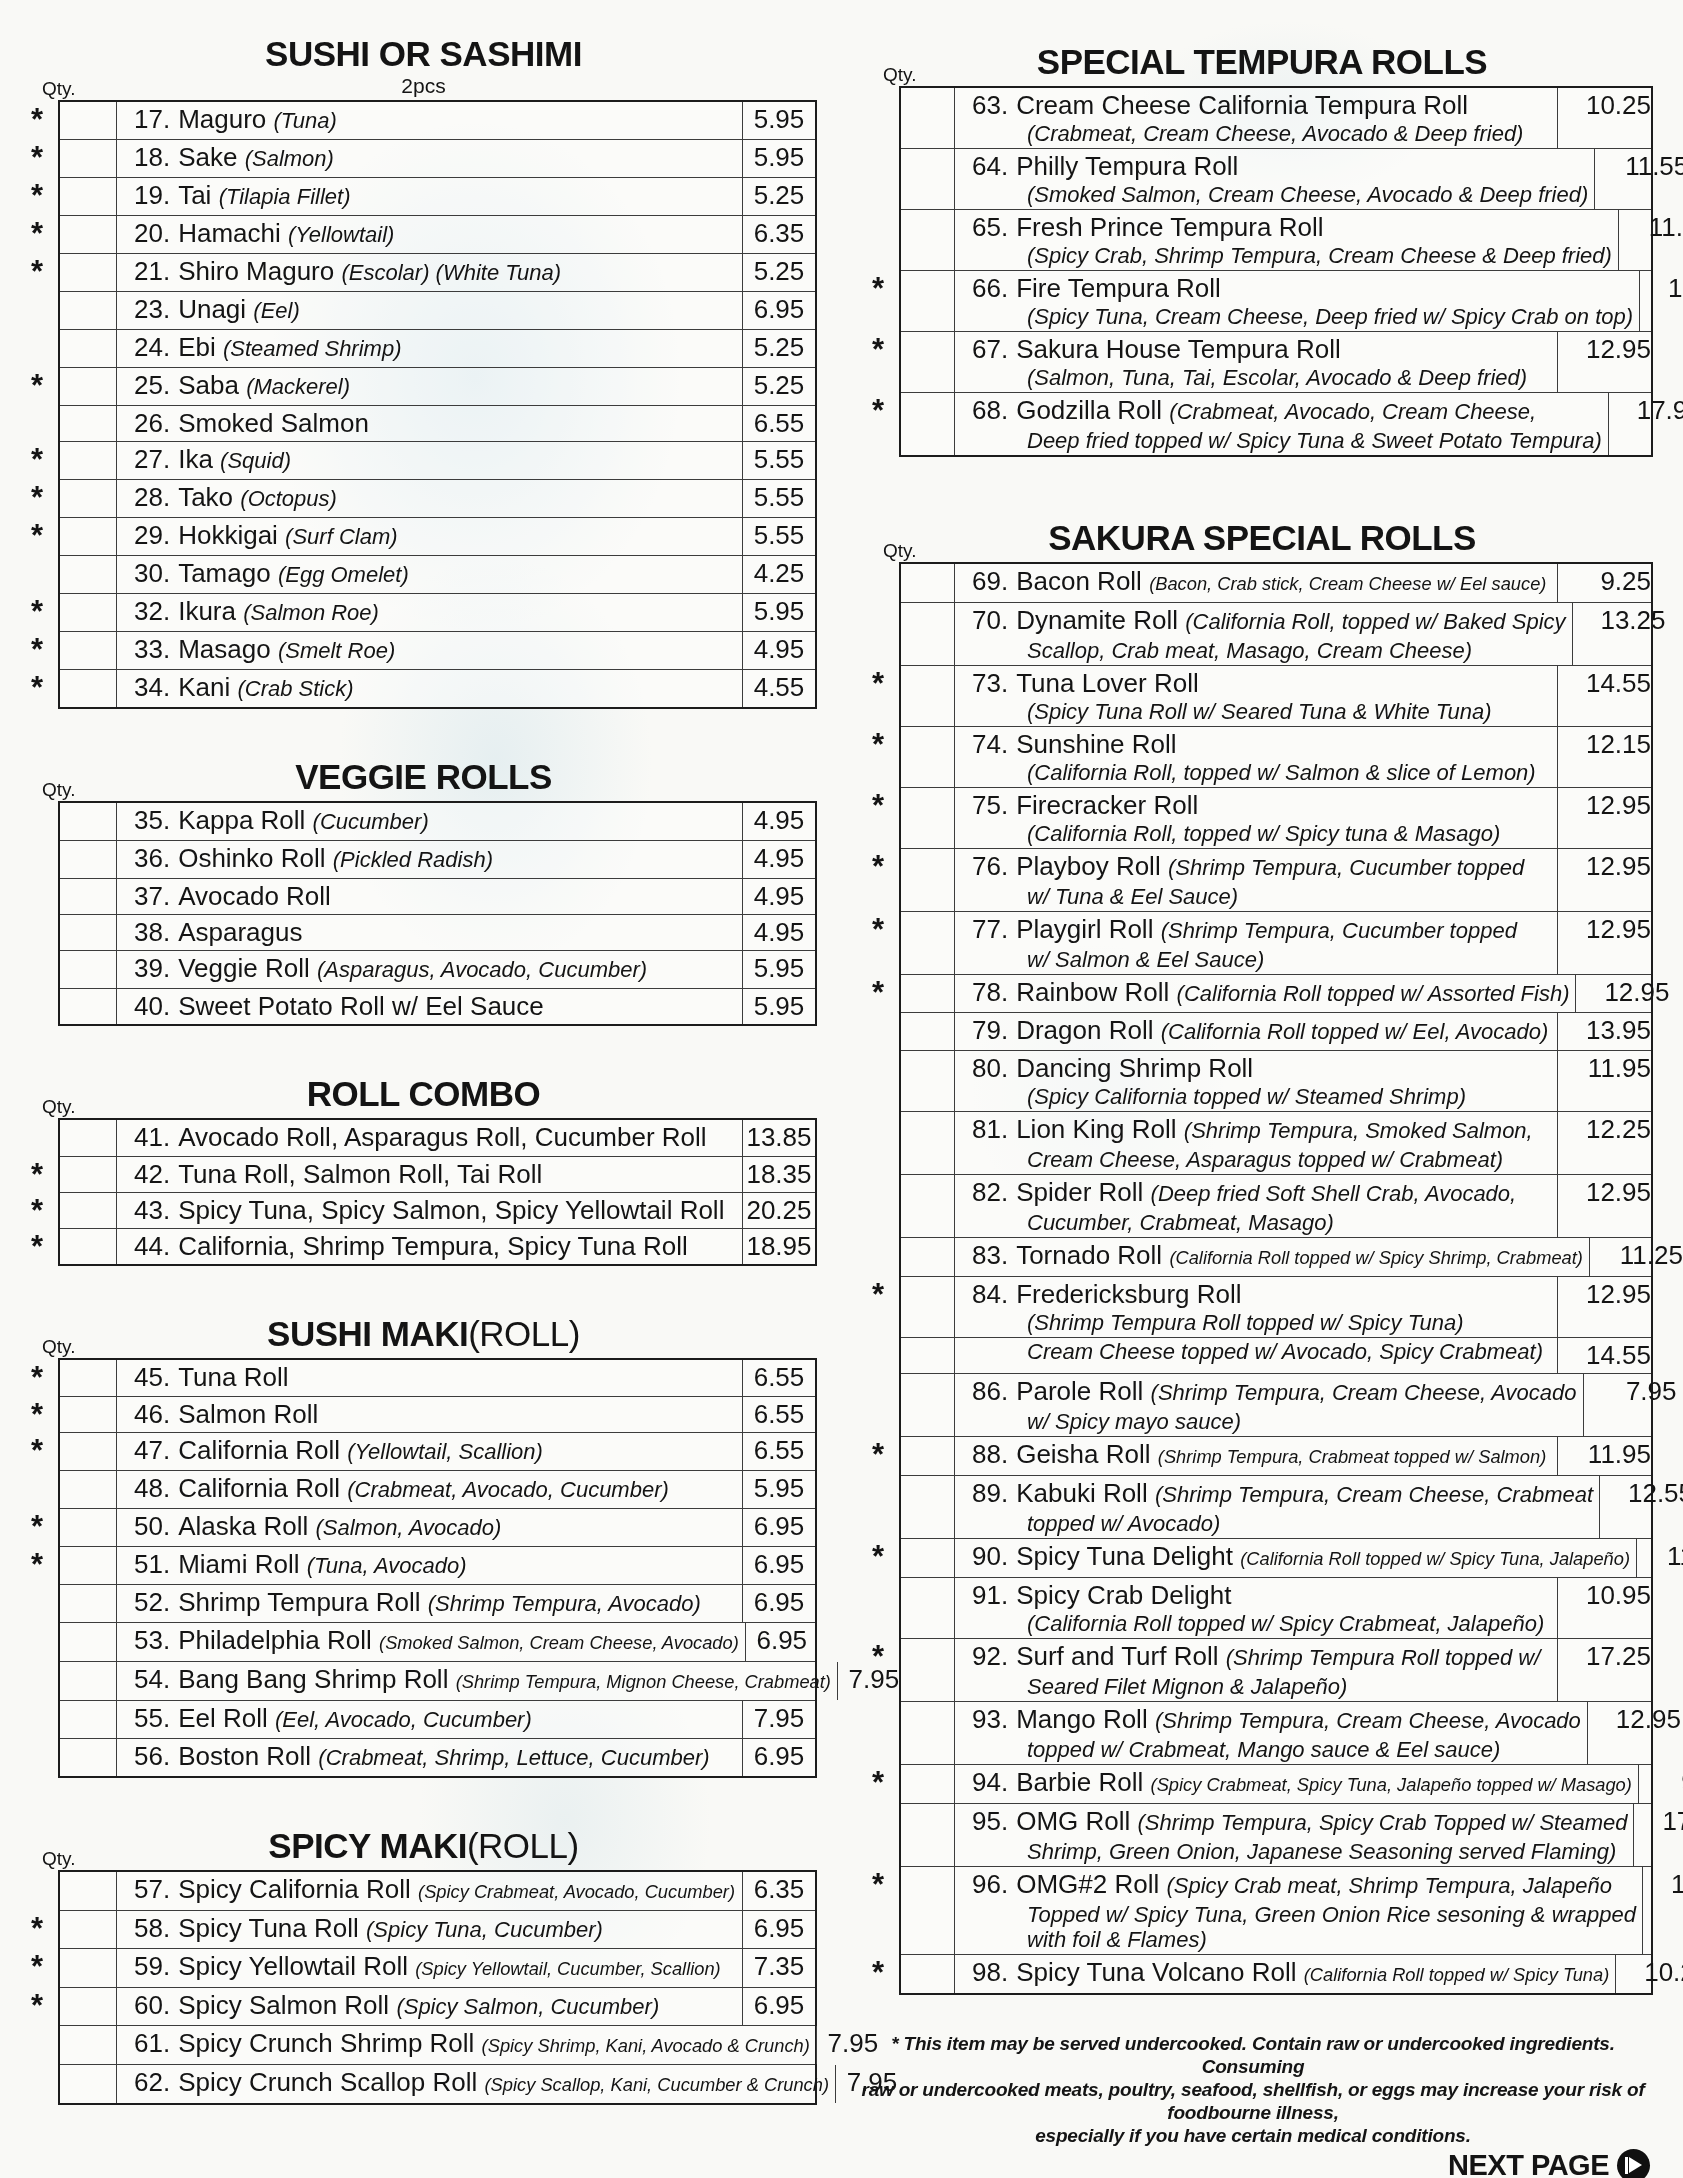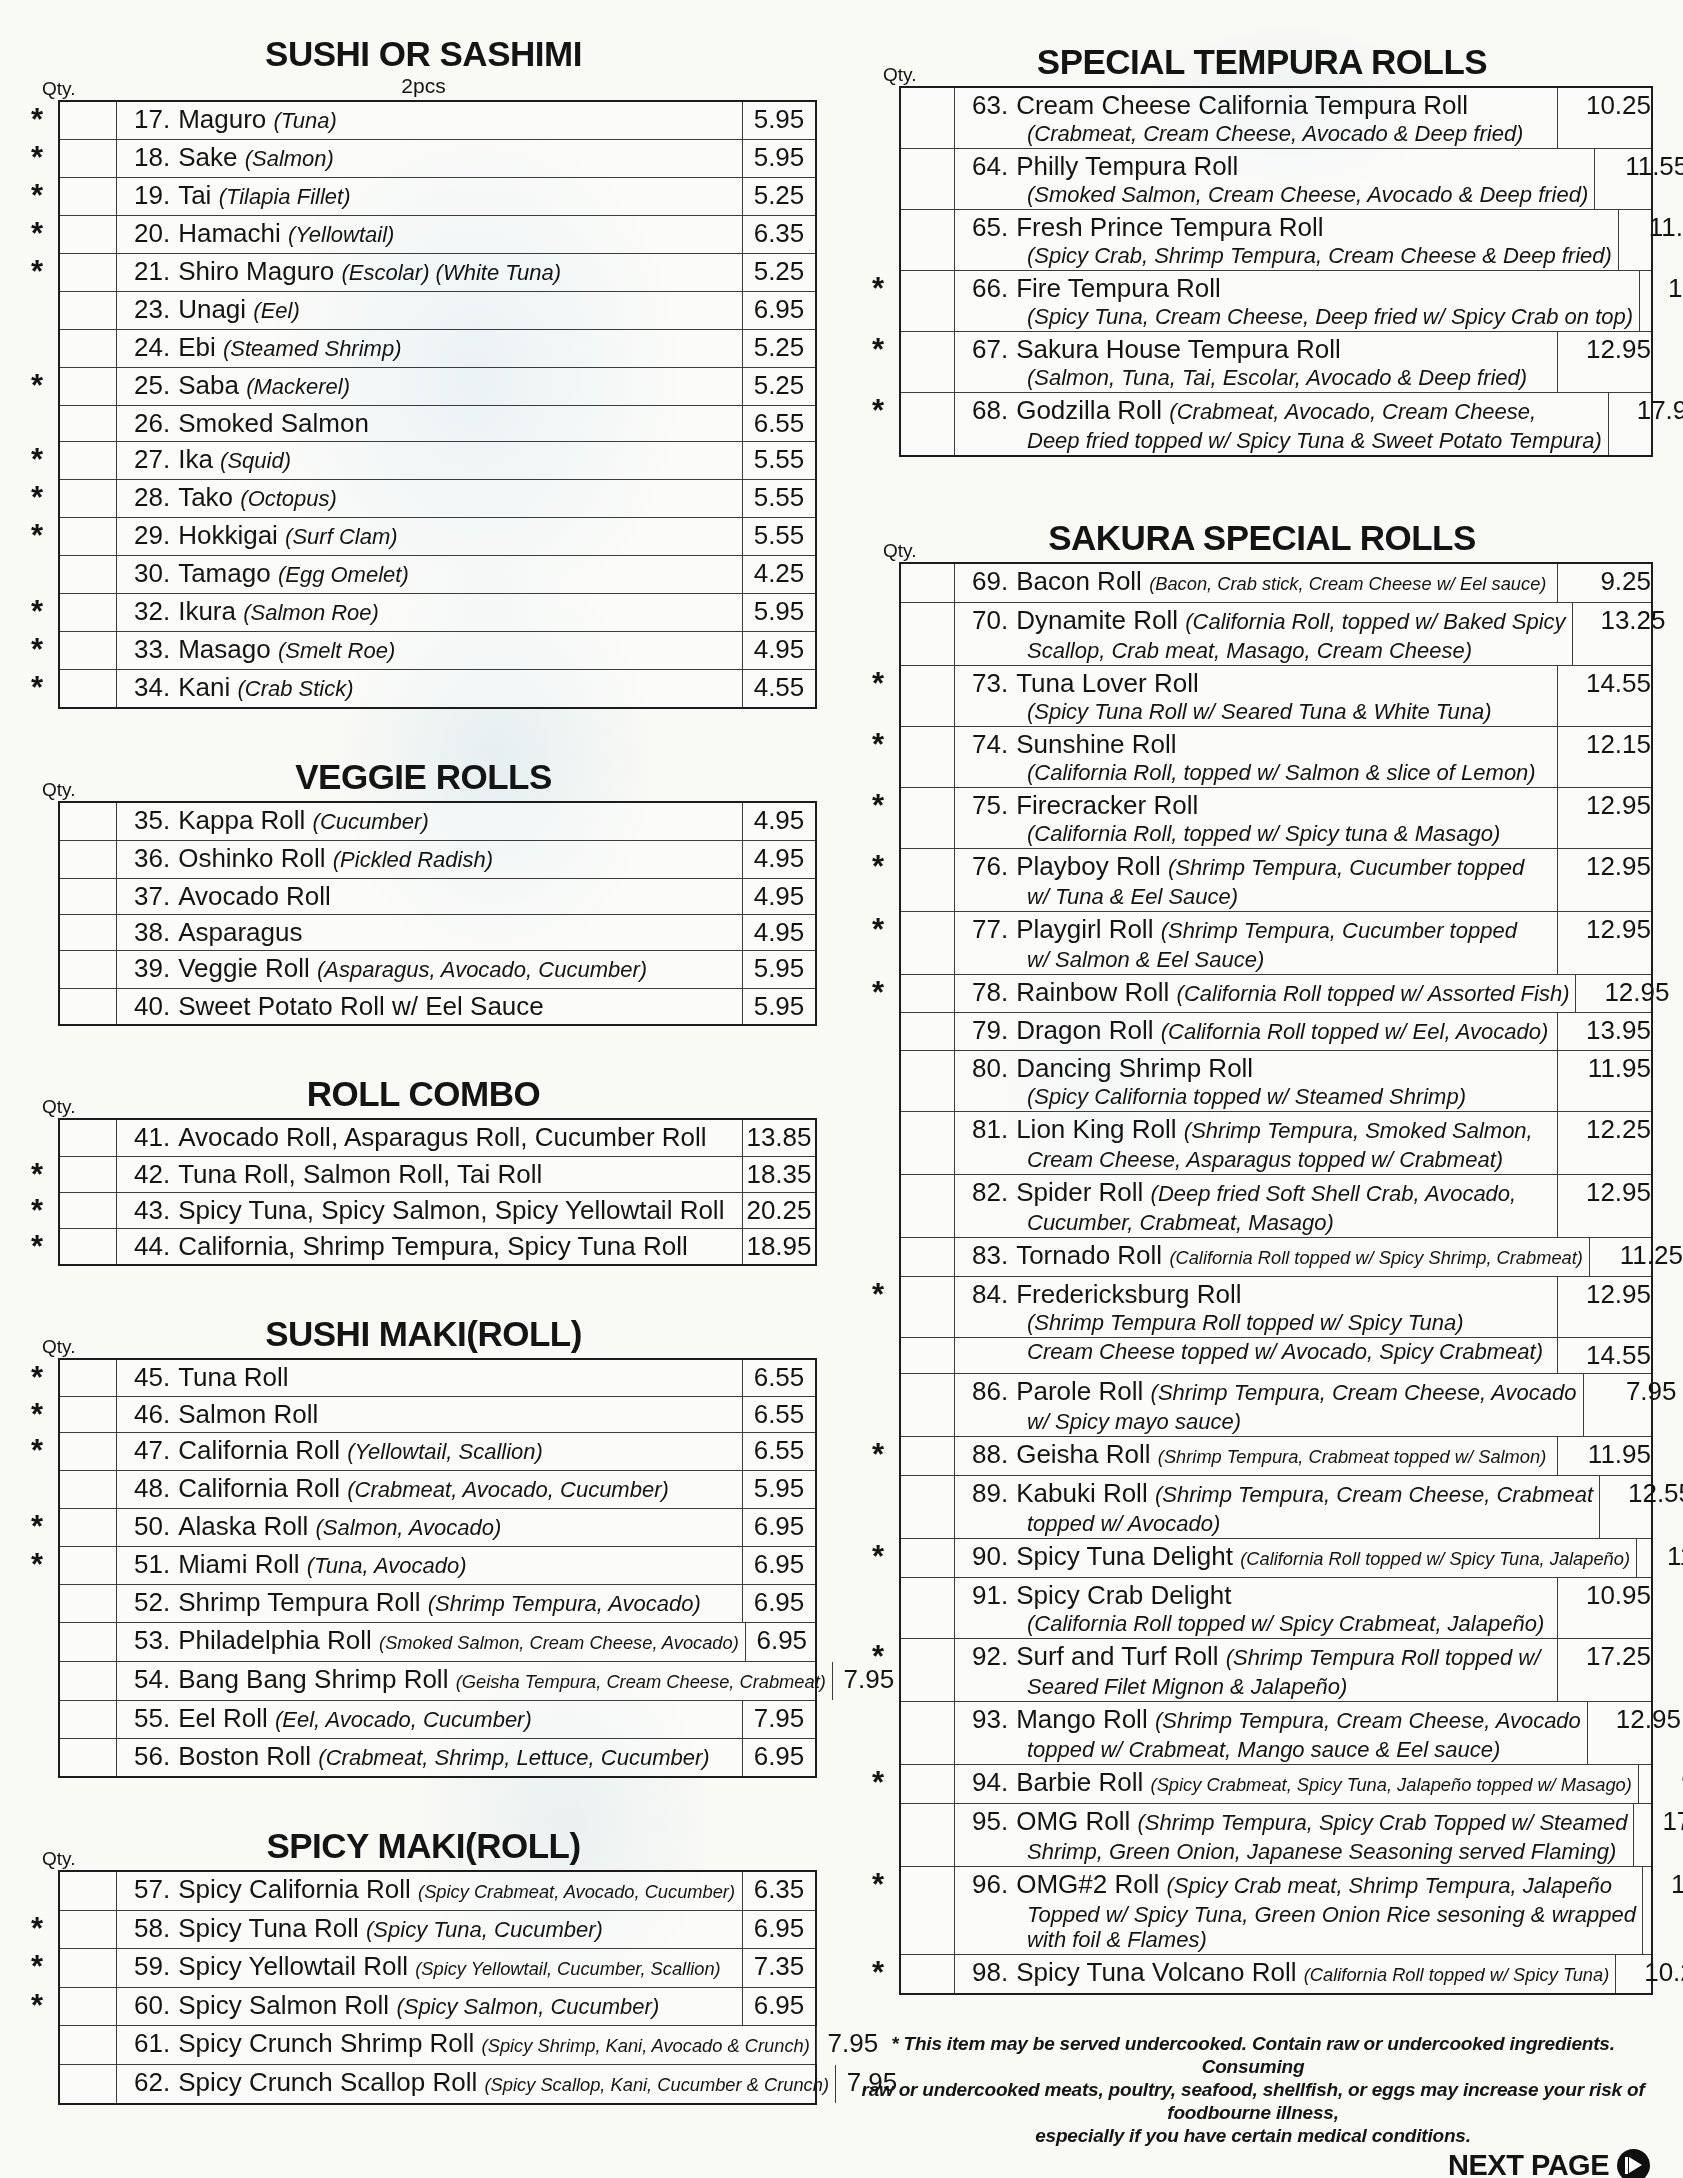--- a/index.html
+++ b/index.html
@@ -12,21 +12,21 @@
   *{box-sizing:border-box;}
   .blob{position:absolute;pointer-events:none;border-radius:50%;}
   .col{position:absolute;}
   #col-left{left:30px;top:34px;width:787px;}
   #col-right{left:871px;top:42px;width:782px;}
 
   .section{margin-bottom:48px;position:relative;}
   #col-right .section{margin-bottom:61px;}
   .section-head{position:relative;text-align:center;padding:0 0 2px 0;min-height:44px;}
   .section-title{font-size:35px;font-weight:bold;letter-spacing:-0.5px;line-height:40px;}
-  .t-suffix{font-weight:700;}
+  .t-suffix{font-weight:400;}
   .section-subtitle{font-size:21px;line-height:24px;}
   .qty-label{position:absolute;left:12px;bottom:0;font-size:19px;}
 
   .menu-table{border:2.5px solid #1c1c1c;margin-left:28px;background:rgba(255,255,255,0.35);}
   .row{display:flex;position:relative;border-top:1.6px solid #3c3c3c;min-height:36px;align-items:stretch;}
   .row:first-child{border-top:none;}
   .star{position:absolute;left:-29px;top:3px;font-size:31px;font-weight:bold;line-height:30px;}
   .qty-cell{width:57px;border-right:1.6px solid #3c3c3c;flex:none;}
   #col-right .qty-cell{width:54px;}
   .item-cell{flex:1;padding:1px 6px 2px 17px;}
@@ -341,21 +341,21 @@
         <div class="row">
           <div class="qty-cell"></div>
           <div class="item-cell">
             <div class="item-line"><span class="item-num">53.</span><span class="item-name">Philadelphia Roll</span> <span class="item-desc small">(Smoked Salmon, Cream Cheese, Avocado)</span></div>
           </div>
           <div class="price-cell">6.95</div>
         </div>
         <div class="row">
           <div class="qty-cell"></div>
           <div class="item-cell">
-            <div class="item-line"><span class="item-num">54.</span><span class="item-name">Bang Bang Shrimp Roll</span> <span class="item-desc small">(Geisha Tempura, Cream Cheese, Crabmeat)</span></div>
+            <div class="item-line"><span class="item-num">54.</span><span class="item-name">Bang Bang Shrimp Roll</span> <span class="item-desc small">(Shrimp Tempura, Mignon Cheese, Crabmeat)</span></div>
           </div>
           <div class="price-cell">7.95</div>
         </div>
         <div class="row">
           <div class="qty-cell"></div>
           <div class="item-cell">
             <div class="item-line"><span class="item-num">55.</span><span class="item-name">Eel Roll</span> <span class="item-desc">(Eel, Avocado, Cucumber)</span></div>
           </div>
           <div class="price-cell">7.95</div>
         </div>

